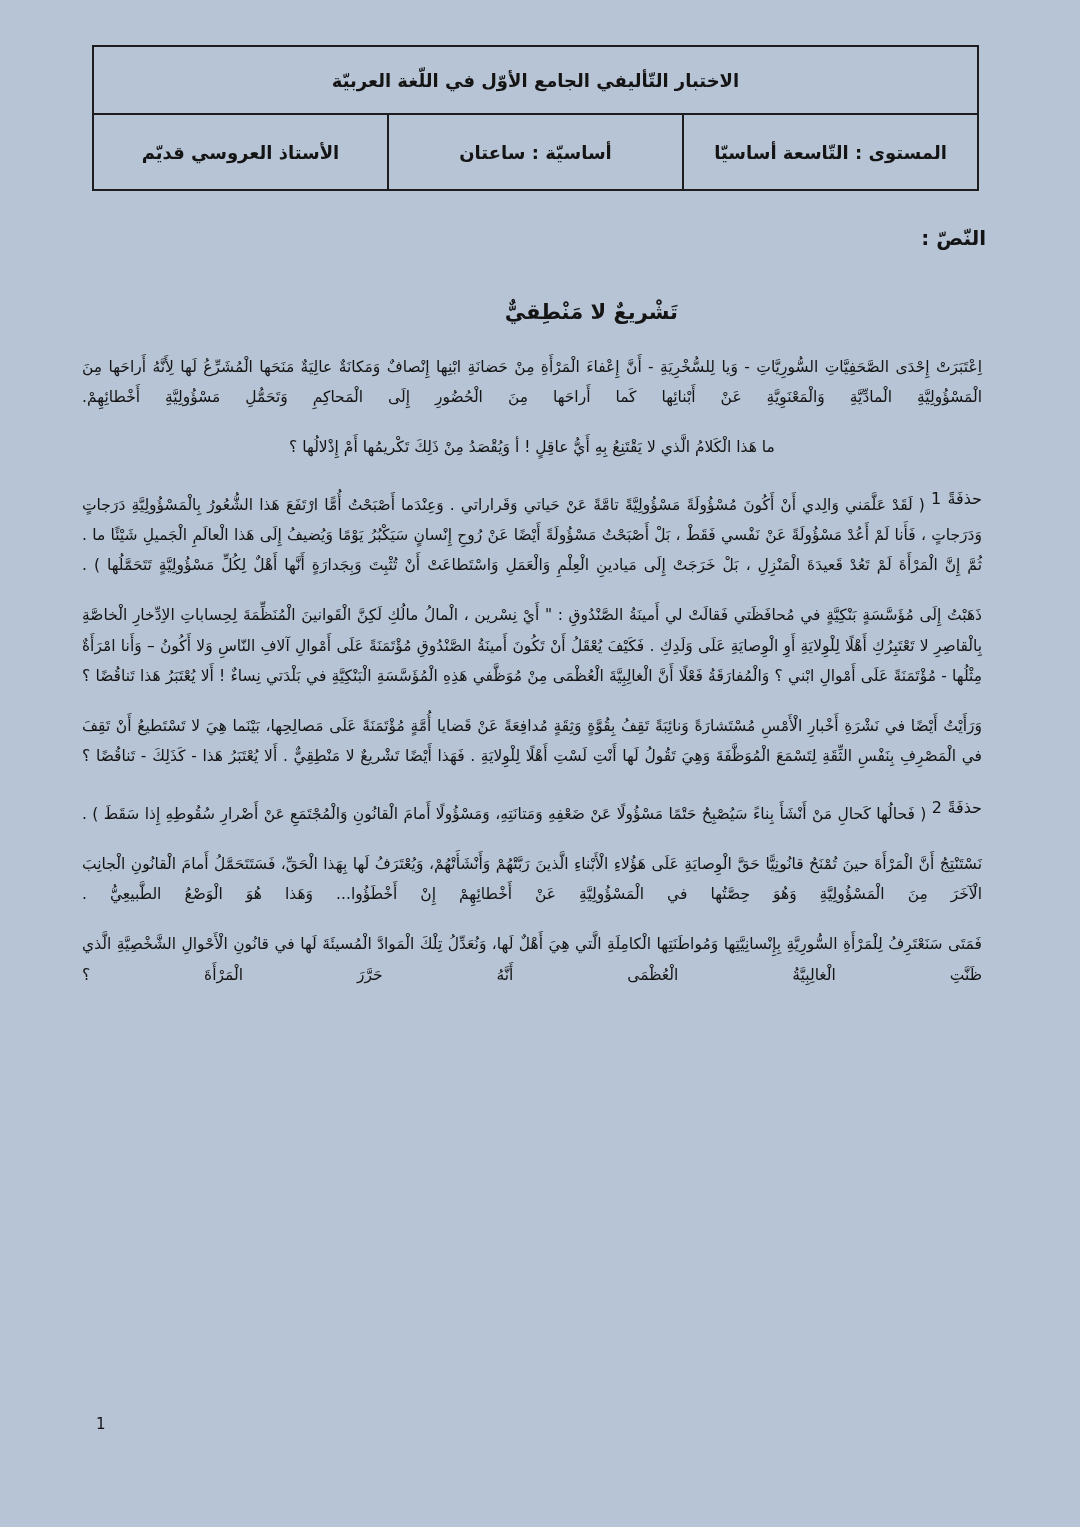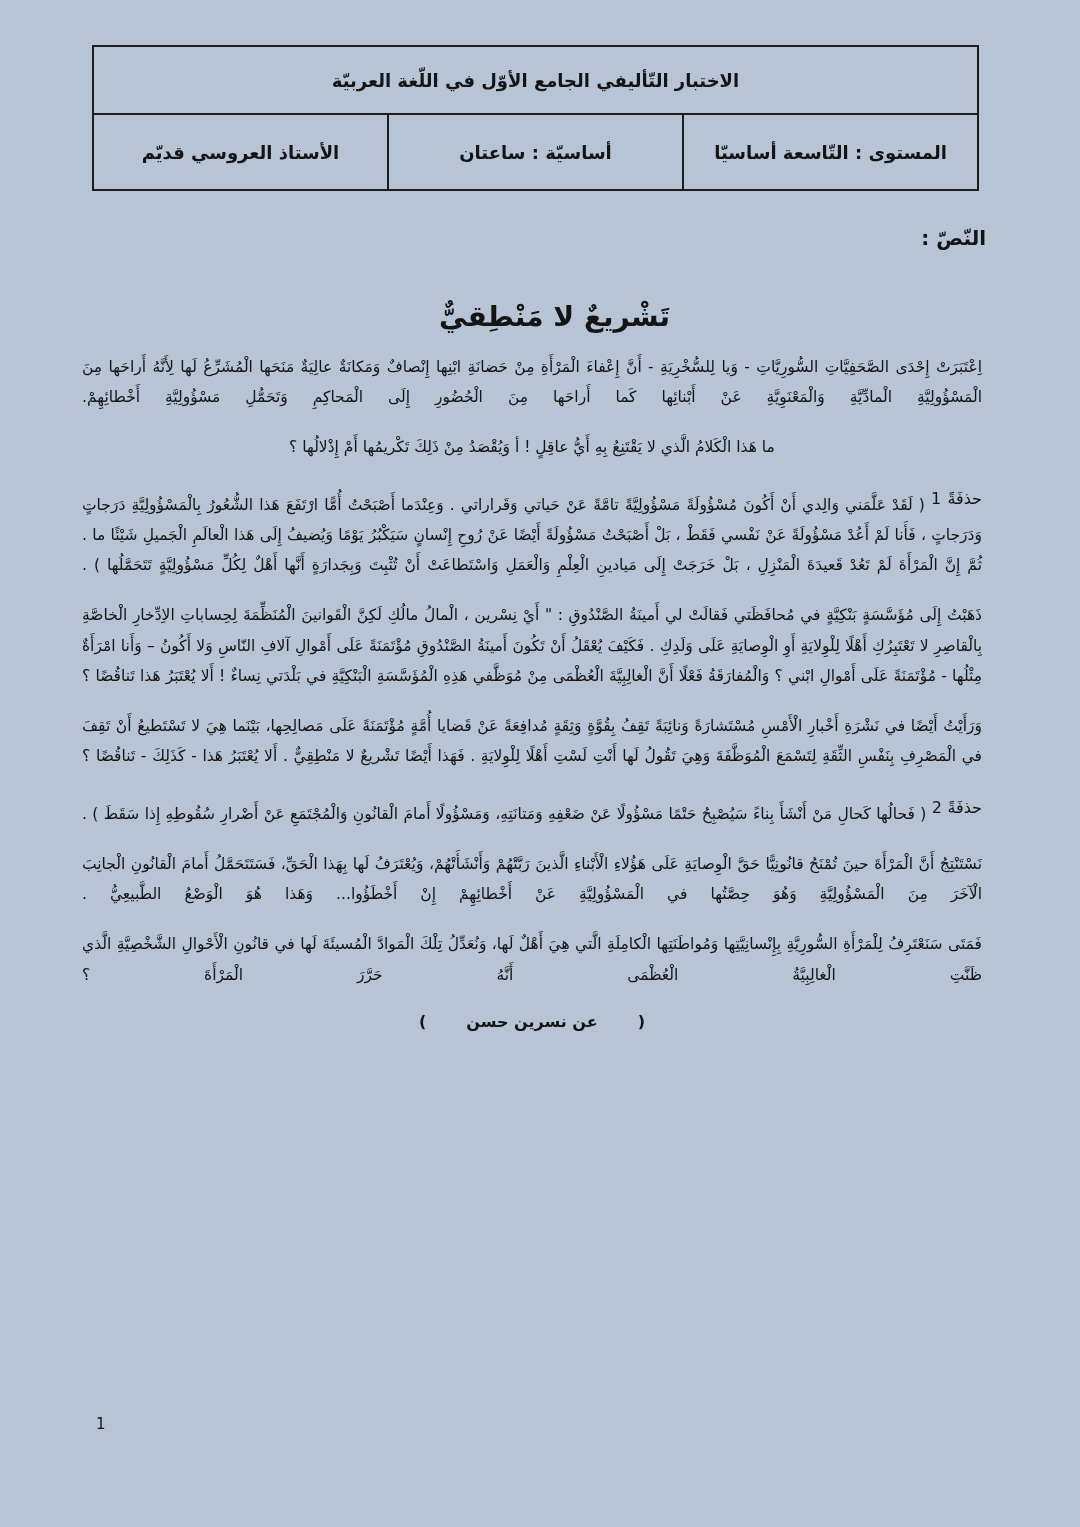--- a/index.html
+++ b/index.html
@@ -64,23 +64,23 @@
     position: absolute;
     right: 24px;
     top: 226px;
     font-size: 20px;
     font-weight: bold;
     color: #141414;
     letter-spacing: 0;
   }
   .doc-title {
     position: absolute;
-    right: 340px;
+    right: 332px;
     top: 300px;
-    font-size: 28px;
+    font-size: 21px;
     font-weight: bold;
     color: #141414;
   }
   .content {
     position: absolute;
     left: 18px;
     right: 28px;
     top: 352px;
     width: 900px;
   }
@@ -147,18 +147,17 @@
 
     <div class="content">
       <p class="para">اِعْتَبَرَتْ إِحْدَى الصَّحَفِيَّاتِ السُّورِيَّاتِ - وَيا لِلسُّخْرِيَةِ - أَنَّ إِعْفاءَ الْمَرْأَةِ مِنْ حَضانَةِ ابْنِها إِنْصافٌ وَمَكانَةٌ عالِيَةٌ مَنَحَها الْمُشَرِّعُ لَها لِأَنَّهُ أَراحَها مِنَ الْمَسْؤُولِيَّةِ الْمادِّيَّةِ وَالْمَعْنَوِيَّةِ عَنْ أَبْنائِها كَما أَراحَها مِنَ الْحُضُورِ إِلَى الْمَحاكِمِ وَتَحَمُّلِ مَسْؤُولِيَّةِ أَخْطائِهِمْ.</p>
       <p class="para center-q">ما هَذا الْكَلامُ الَّذي لا يَقْتَنِعُ بِهِ أَيُّ عاقِلٍ ! أ وَيُقْصَدُ مِنْ ذَلِكَ تَكْريمُها أَمْ إِذْلالُها ؟</p>
       <p class="para"><span class="sup">حذفَةً 1</span> <span>( لَقَدْ عَلَّمَني وَالِدي أَنْ أَكُونَ مُسْؤُولَةً مَسْؤُولِيَّةً تامَّةً عَنْ حَياتي وَقَراراتي . وَعِنْدَما أَصْبَحْتُ أُمًّا ارْتَفَعَ هَذا الشُّعُورُ بِالْمَسْؤُولِيَّةِ دَرَجاتٍ وَدَرَجاتٍ ، فَأَنا لَمْ أَعُدْ مَسْؤُولَةً عَنْ نَفْسي فَقَطْ ، بَلْ أَصْبَحْتُ مَسْؤُولَةً أَيْضًا عَنْ رُوحِ إِنْسانٍ سَيَكْبُرُ يَوْمًا وَيُضيفُ إِلَى هَذا الْعالَمِ الْجَميلِ شَيْئًا ما . ثُمَّ إِنَّ الْمَرْأَةَ لَمْ تَعُدْ قَعيدَةَ الْمَنْزِلِ ، بَلْ خَرَجَتْ إِلَى مَيادينِ الْعِلْمِ وَالْعَمَلِ وَاسْتَطاعَتْ أَنْ تُثْبِتَ وَبِجَدارَةٍ أَنَّها أَهْلٌ لِكُلِّ مَسْؤُولِيَّةٍ تَتَحَمَّلُها ) .</span></p>
       <p class="para">ذَهَبْتُ إِلَى مُؤَسَّسَةٍ بَنْكِيَّةٍ في مُحافَظَتي فَقالَتْ لي أَمينَةُ الصَّنْدُوقِ : " أَيْ نِسْرين ، الْمالُ مالُكِ لَكِنَّ الْقَوانينَ الْمُنَظِّمَةَ لِحِساباتِ الاِدِّخارِ الْخاصَّةِ بِالْقاصِرِ لا تَعْتَبِرُكِ أَهْلًا لِلْوِلايَةِ أَوِ الْوِصايَةِ عَلَى وَلَدِكِ . فَكَيْفَ يُعْقَلُ أَنْ تَكُونَ أَمينَةُ الصَّنْدُوقِ مُؤْتَمَنَةً عَلَى أَمْوالِ آلافِ النّاسِ وَلا أَكُونُ – وَأَنا امْرَأَةٌ مِثْلُها - مُؤْتَمَنَةً عَلَى أَمْوالِ ابْني ؟ وَالْمُفارَقَةُ فَعْلًا أَنَّ الْغالِبِيَّةَ الْعُظْمَى مِنْ مُوَظَّفي هَذِهِ الْمُؤَسَّسَةِ الْبَنْكِيَّةِ في بَلْدَتي نِساءٌ ! أَلا يُعْتَبَرُ هَذا تَناقُضًا ؟</p>
       <p class="para">وَرَأَيْتُ أَيْضًا في نَشْرَةِ أَخْبارِ الْأَمْسِ مُسْتَشارَةً وَنائِبَةً تَقِفُ بِقُوَّةٍ وَثِقَةٍ مُدافِعَةً عَنْ قَضايا أُمَّةٍ مُؤْتَمَنَةً عَلَى مَصالِحِها، بَيْنَما هِيَ لا تَسْتَطيعُ أَنْ تَقِفَ في الْمَصْرِفِ بِنَفْسِ الثِّقَةِ لِتَسْمَعَ الْمُوَظَّفَةَ وَهِيَ تَقُولُ لَها أَنْتِ لَسْتِ أَهْلًا لِلْوِلايَةِ . فَهَذا أَيْضًا تَشْريعٌ لا مَنْطِقِيٌّ . أَلا يُعْتَبَرُ هَذا - كَذَلِكَ - تَناقُضًا ؟</p>
       <p class="para"><span class="sup">حذفَةً 2</span> <span>( فَحالُها كَحالِ مَنْ أَنْشَأَ بِناءً سَيُصْبِحُ حَتْمًا مَسْؤُولًا عَنْ ضَعْفِهِ وَمَتانَتِهِ، وَمَسْؤُولًا أَمامَ الْقانُونِ وَالْمُجْتَمَعِ عَنْ أَضْرارِ سُقُوطِهِ إِذا سَقَطَ ) .</span></p>
       <p class="para">نَسْتَنْتِجُ أَنَّ الْمَرْأَةَ حينَ تُمْنَحُ قانُونِيًّا حَقَّ الْوِصايَةِ عَلَى هَؤُلاءِ الْأَبْناءِ الَّذينَ رَبَّتْهُمْ وَأَنْشَأَتْهُمْ، وَيُعْتَرَفُ لَها بِهَذا الْحَقِّ، فَسَتَتَحَمَّلُ أَمامَ الْقانُونِ الْجانِبَ الْآخَرَ مِنَ الْمَسْؤُولِيَّةِ وَهُوَ حِصَّتُها في الْمَسْؤُولِيَّةِ عَنْ أَخْطائِهِمْ إِنْ أَخْطَؤُوا... وَهَذا هُوَ الْوَضْعُ الطَّبيعِيُّ .</p>
       <p class="para">فَمَتَى سَنَعْتَرِفُ لِلْمَرْأَةِ السُّورِيَّةِ بِإِنْسانِيَّتِها وَمُواطَنَتِها الْكامِلَةِ الَّتي هِيَ أَهْلٌ لَها، وَنُعَدِّلُ تِلْكَ الْمَوادَّ الْمُسيئَةَ لَها في قانُونِ الْأَحْوالِ الشَّخْصِيَّةِ الَّذي ظَنَّتِ الْغالِبِيَّةُ الْعُظْمَى أَنَّهُ حَرَّرَ الْمَرْأَةَ ؟</p>
-      <div class="credit">(<span class="paren-gap"></span><span>عن نسرين حسن</span><span class="paren-gap"></span>)</div>
     </div>
 
     <div class="page-number">1</div>
   </div>
 </div>
 
 </body></html>

